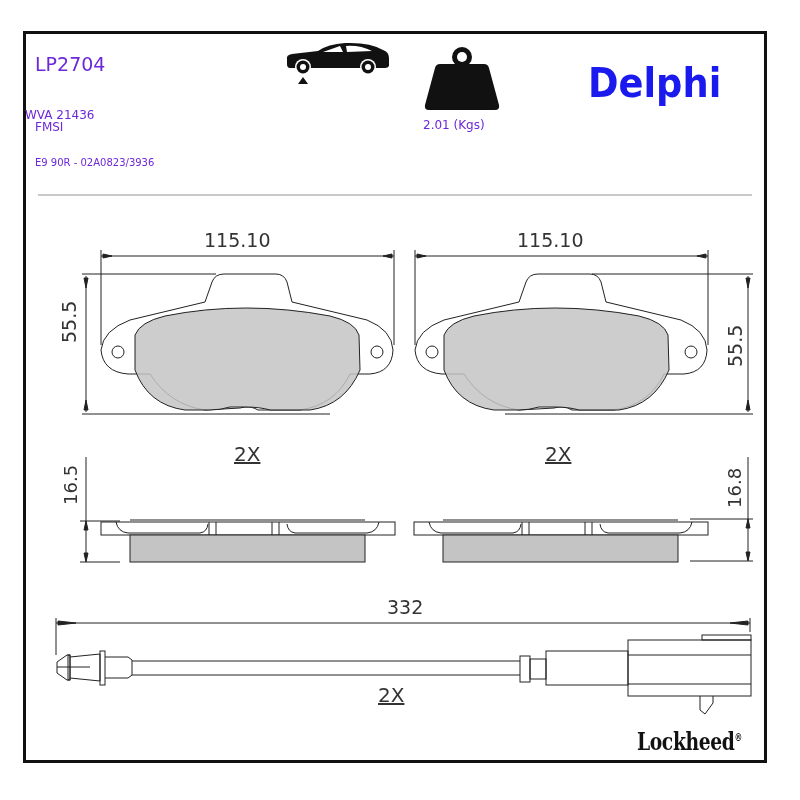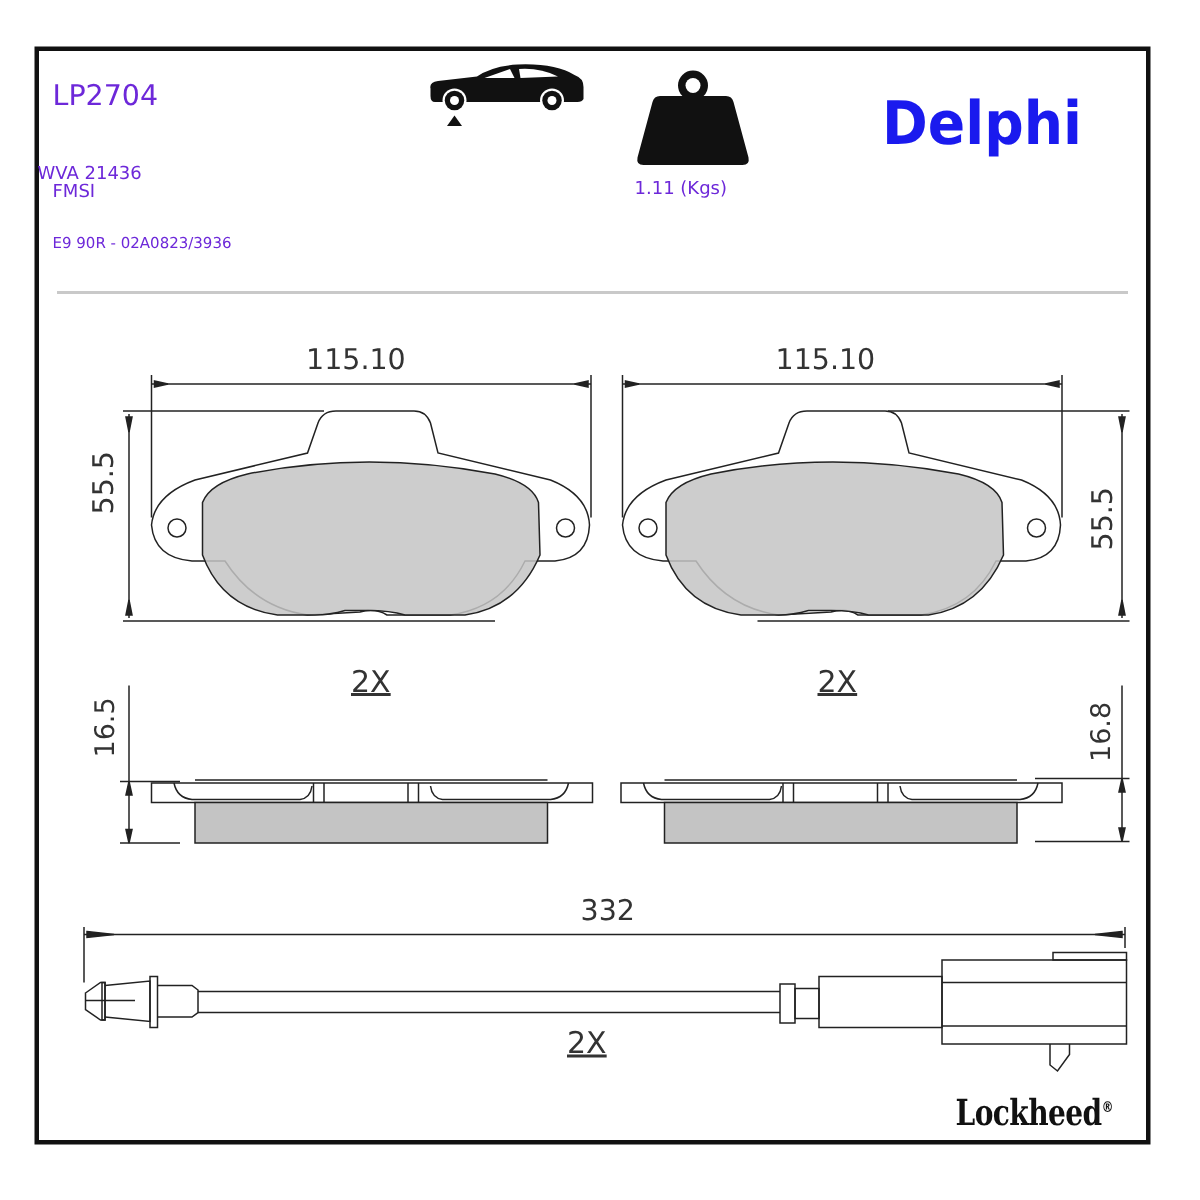--- a/index.html
+++ b/index.html
@@ -38,21 +38,21 @@
     <rect x="700" y="283" width="45" height="25"></rect>
   </g>
 </svg>
 
 <div class="frame"></div>
 
 <div class="txt part-no">LP2704</div>
 <div class="txt fmsi">FMSI</div>
 <div class="txt wva">WVA 21436</div>
 <div class="txt approval">E9 90R - 02A0823/3936</div>
-<div class="txt weight">1.11 (Kgs)</div>
+<div class="txt weight">2.01 (Kgs)</div>
 <div class="brand">Delphi</div>
 <div class="sep"></div>
 
 <svg class="drawing" width="800" height="800" viewBox="0 0 800 800">
 
   <g>
     <path d="M287 59 Q286 55 292 54 L318 51 Q328 44 345 43 Q370 42 383 50 Q389 52 389 58 L389 66 Q388 68 385 68 L290 68 Q287 68 287 64 Z" fill="#111"></path>
     <path d="M323 52 L340 46 L343 52 Z" fill="#fff"></path>
     <path d="M346 46 Q360 45 372 51 L347 52 Z" fill="#fff"></path>
     <circle cx="303" cy="67" r="8" fill="#fff"></circle>

